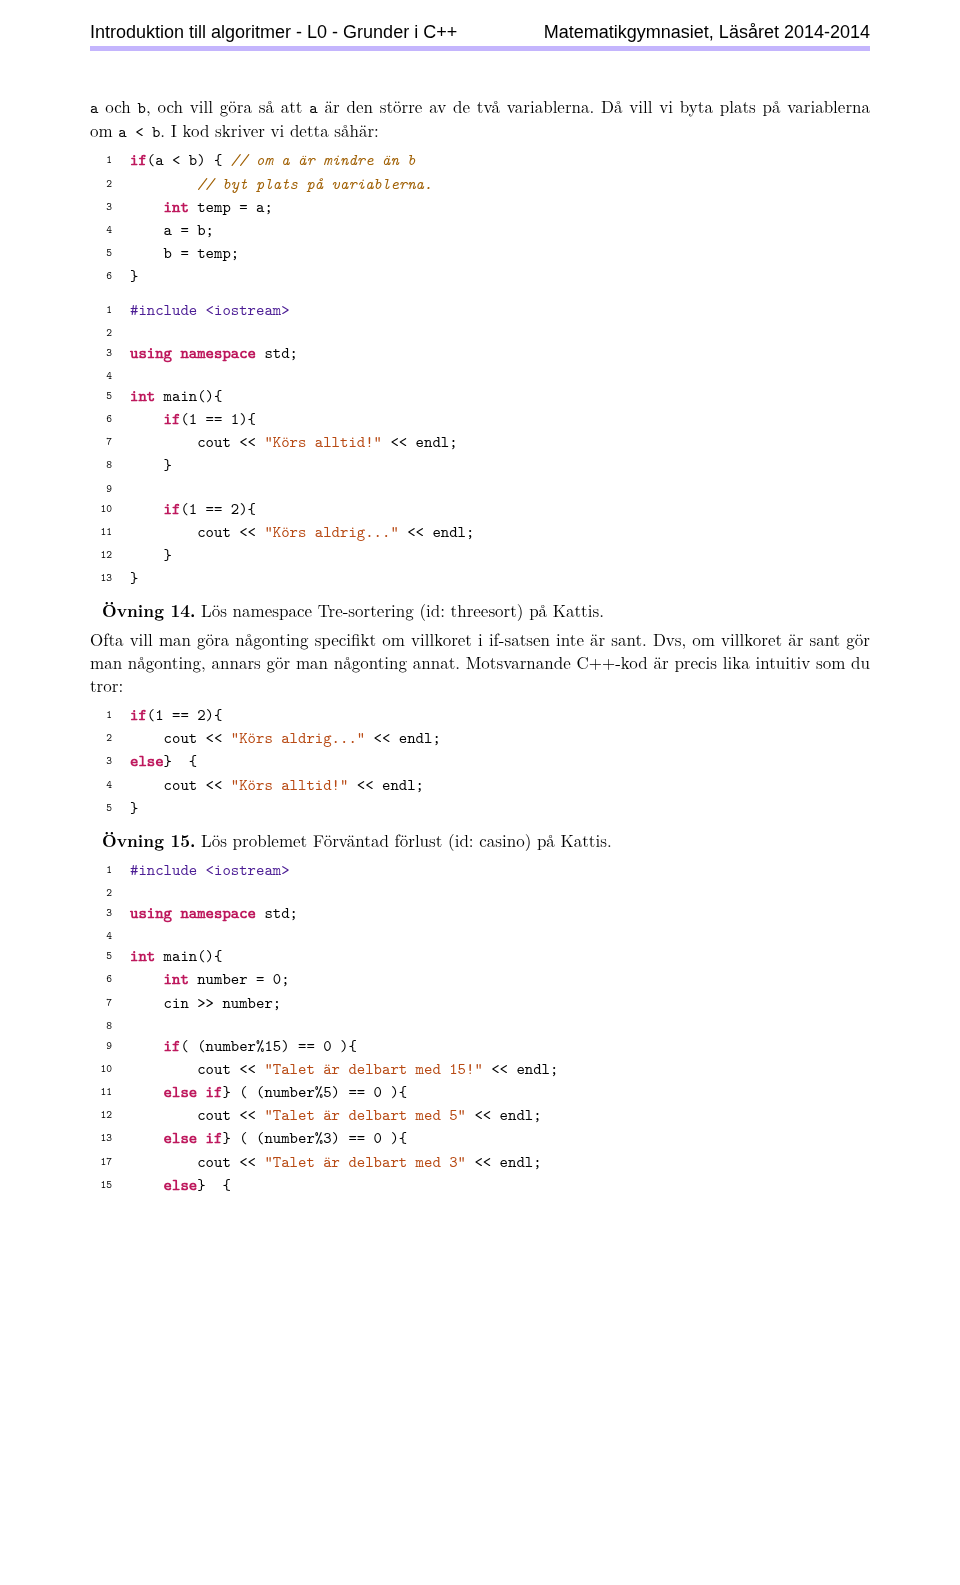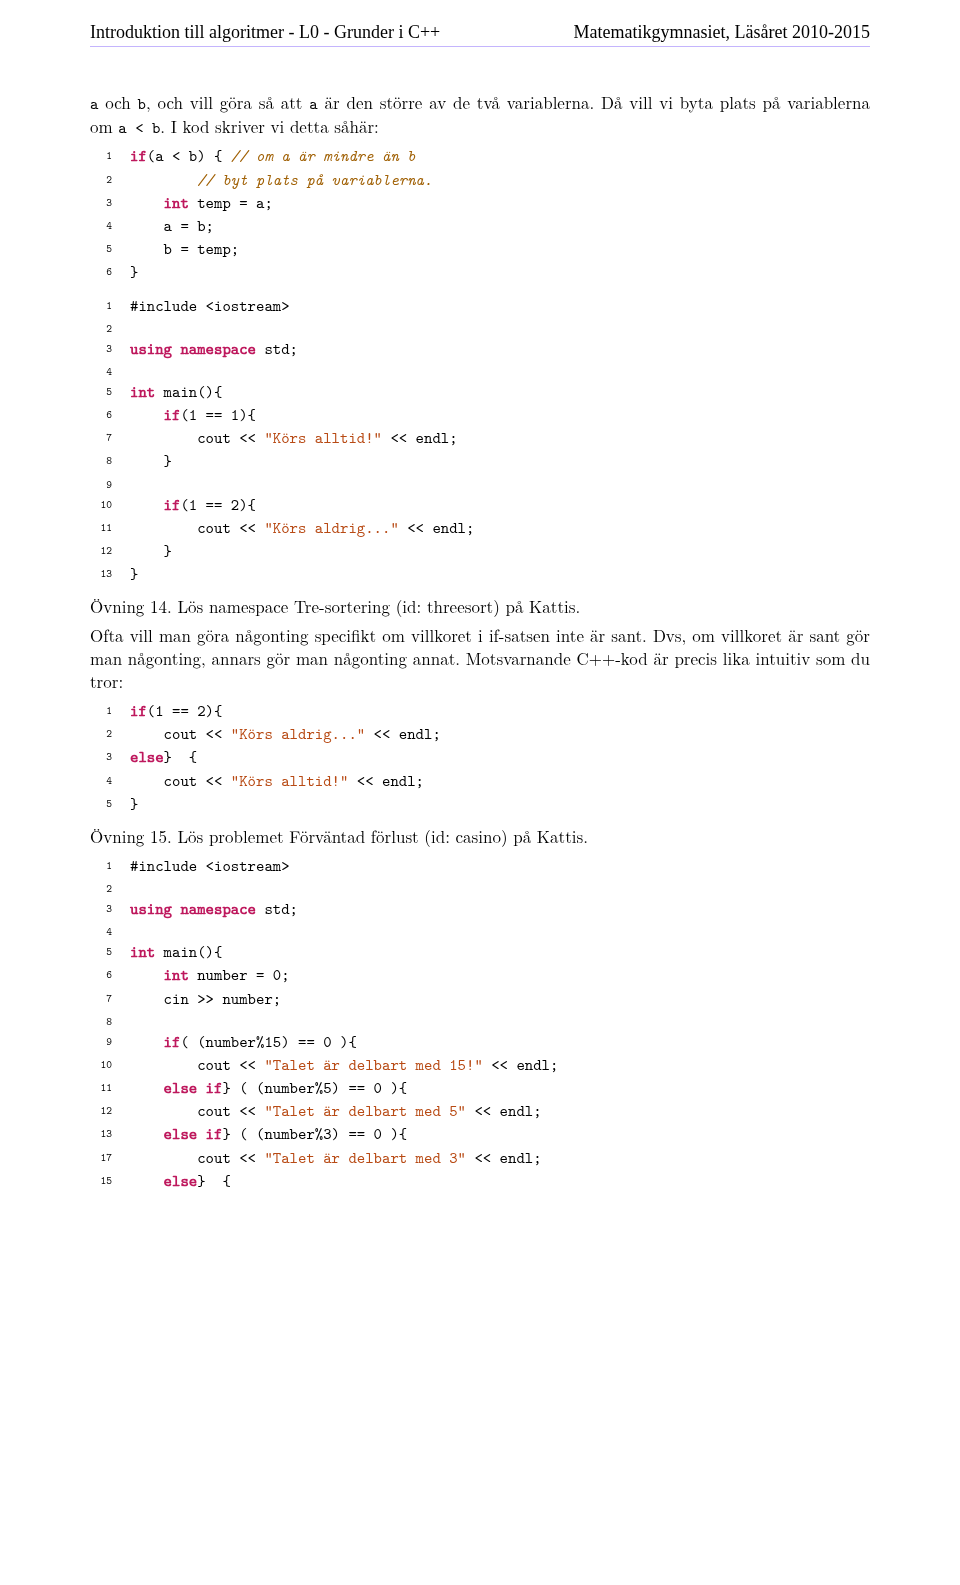--- a/index.html
+++ b/index.html
@@ -13,23 +13,23 @@
   .page {
     width: 960px;
     margin: 0 auto;
     padding: 20px 90px 40px 90px;
     box-sizing: border-box;
   }
   .header {
     display: flex;
     justify-content: space-between;
     align-items: baseline;
-    border-bottom: 1px solid #c4b5fd;
+    border-bottom: 5px solid #c4b5fd;
     padding-bottom: 2px;
-    font-family: Liberation Serif, serif;
+    font-family: Liberation Sans, sans-serif;
     font-size: 18px;
     margin-bottom: 44px;
   }
   .header-left, .header-right { white-space: nowrap; }
   p { margin: 0 0 6px 0; text-align: justify; }
   .tt { font-family: "Latin Modern Mono", "Courier New", monospace; font-size: 16px; }
   .code {
     font-family: "Latin Modern Mono", "Courier New", monospace;
     font-size: 16px;
     line-height: 1.45;
@@ -42,32 +42,32 @@
     padding-right: 18px;
     font-size: 11px;
     color: #000;
     flex: 0 0 auto;
     padding-top: 4px;
   }
   .code .src { white-space: pre; flex: 1 1 auto; }
   .kw { color: #be185d; font-weight: bold; }
   .cm { color: #a16207; font-style: italic; }
   .str { color: #b84a14; }
-  .pp { color: #000000; }
-  .exercise { font-weight: normal; }
+  .pp { color: #4c1d95; }
+  .exercise { font-weight: bold; margin-left: 12px; }
   .italic { }
 </style>
 </head>
 <body>
 
 <div class="page">
 
   <div class="header">
     <span class="header-left">Introduktion till algoritmer - L0 - Grunder i C++</span>
-    <span class="header-right">Matematikgymnasiet, Läsåret 2010-2015</span>
+    <span class="header-right">Matematikgymnasiet, Läsåret 2014-2014</span>
   </div>
 
   <p>
     <span class="tt">a</span><span> och </span><span class="tt">b</span><span>, och vill göra så att </span><span class="tt">a</span><span> är den större av de två variablerna. Då vill vi byta plats på variablerna om </span><span class="tt">a &lt; b</span><span>. I kod skriver vi detta såhär:</span>
   </p>
 
   <div class="code" id="code1">
       <div class="row">
         <div class="ln">1</div>
         <div class="src"><span class="kw">if</span>(a &lt; b) { <span class="cm">// om a är mindre än b</span></div>

